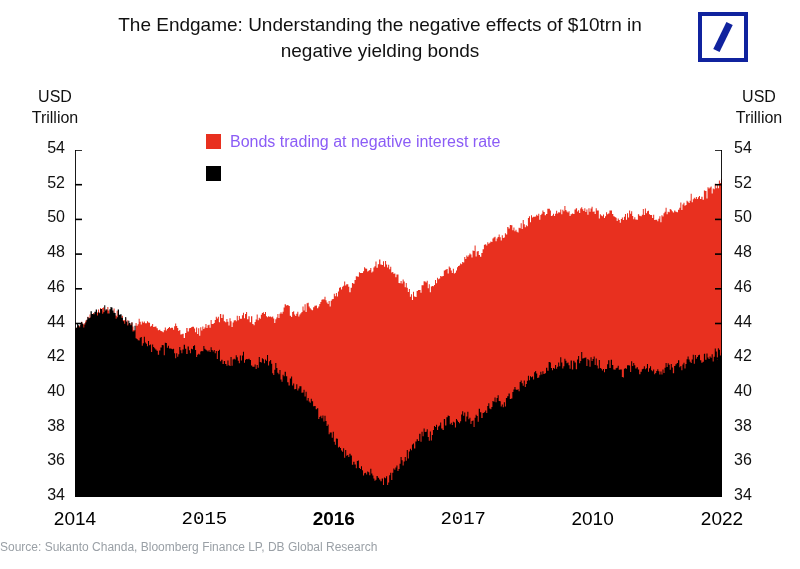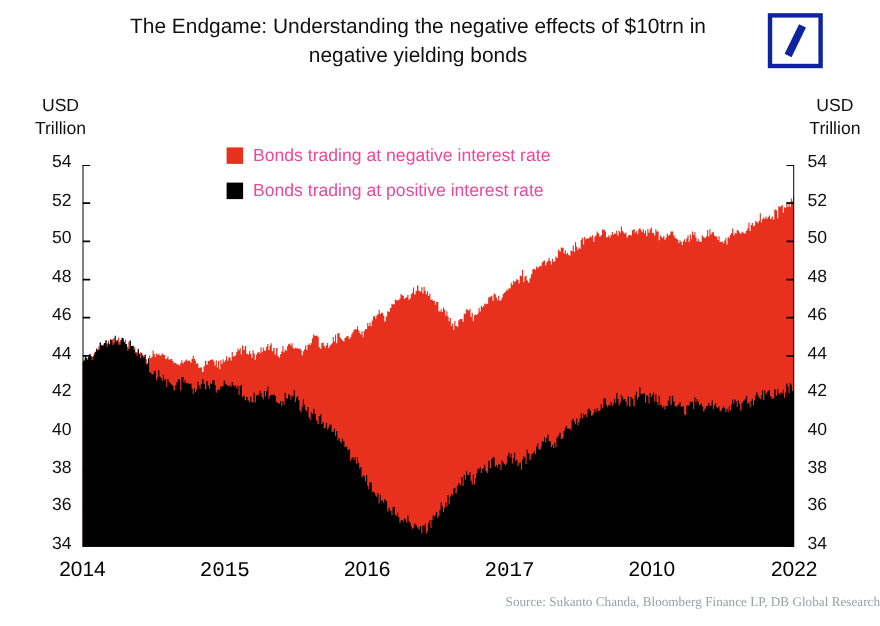--- a/index.html
+++ b/index.html
@@ -29,32 +29,32 @@
   }
 
   .unit-left{position:absolute;left:24px;top:86px;width:62px;text-align:center;
     font-size:16px;line-height:21px;color:#111;}
   .unit-right{position:absolute;left:726px;top:86px;width:66px;text-align:center;
     font-size:16px;line-height:21px;color:#111;}
 
   .legend{position:absolute;left:206px;top:132px;}
   .legend-row{display:flex;align-items:center;margin-bottom:13px;height:19px;}
   .swatch{width:15px;height:15px;margin-right:9px;flex:0 0 auto;}
-  .legend-label{font-size:16px;color:#ec4899;white-space:nowrap;text-align:right;}
+  .legend-label{font-size:16px;color:#8b5cf6;white-space:nowrap;text-align:right;}
 
   #plot{position:absolute;left:75px;top:150px;width:647px;height:347px;}
   #plot svg{display:block;}
 
   .ylab{position:absolute;font-size:16px;color:#111;text-align:right;width:40px;}
   .ylab-r{position:absolute;font-size:16px;color:#111;text-align:left;width:40px;}
   .xlab{position:absolute;font-size:19px;color:#000000;text-align:center;width:70px;top:508px;}
 
   .source{
-    position:absolute;left:0;top:540px;width:800px;text-align:right;
-    font-size:12px;color:#9aa0a6;font-family:Liberation Serif, serif;
+    position:absolute;left:0;top:540px;width:800px;text-align:left;
+    font-size:12px;color:#9aa0a6;
   }
 </style>
 </head>
 <body>
 
 <div id="root">
 
   <div class="title">The Endgame: Understanding the negative effects of $10trn in negative yielding bonds</div>
 
   <div class="logo-box" style="border-color: rgb(16, 35, 158);">
@@ -71,21 +71,20 @@
     <div>Trillion</div>
   </div>
 
   <div class="legend">
     <div class="legend-row">
       <span class="swatch" style="background: rgb(232, 48, 31);"></span>
       <span class="legend-label">Bonds trading at negative interest rate</span>
     </div>
     <div class="legend-row">
       <span class="swatch" style="background: rgb(0, 0, 0);"></span>
-      <span class="legend-label">Bonds trading at positive interest rate</span>
     </div>
   </div>
 
   <div id="plot">
       <svg width="647" height="347" viewBox="0 0 647 347">
         <defs>
           <clipPath id="plotclip">
             <rect x="0" y="0" width="647" height="347"></rect>
           </clipPath>
         </defs>
@@ -146,17 +145,17 @@
     <div class="ylab" style="left: 25px; top: 243.1px;">48</div>
     <div class="ylab-r" style="left: 734px; top: 243.1px;">48</div>
     <div class="ylab" style="left: 25px; top: 208.4px;">50</div>
     <div class="ylab-r" style="left: 734px; top: 208.4px;">50</div>
     <div class="ylab" style="left: 25px; top: 173.7px;">52</div>
     <div class="ylab-r" style="left: 734px; top: 173.7px;">52</div>
     <div class="ylab" style="left: 25px; top: 139px;">54</div>
     <div class="ylab-r" style="left: 734px; top: 139px;">54</div>
     <div class="xlab" style="left: 40px;">2014</div>
     <div class="xlab" style="left: 169.4px; font-family: Liberation Mono, monospace;">2015</div>
-    <div class="xlab" style="left: 298.8px;">2016</div>
+    <div class="xlab" style="left: 298.8px; font-weight: bold;">2016</div>
     <div class="xlab" style="left: 428.2px; font-family: Liberation Mono, monospace;">2017</div>
     <div class="xlab" style="left: 557.6px;">2010</div>
     <div class="xlab" style="left: 687px;">2022</div>
   </div>
 
 </body></html>

